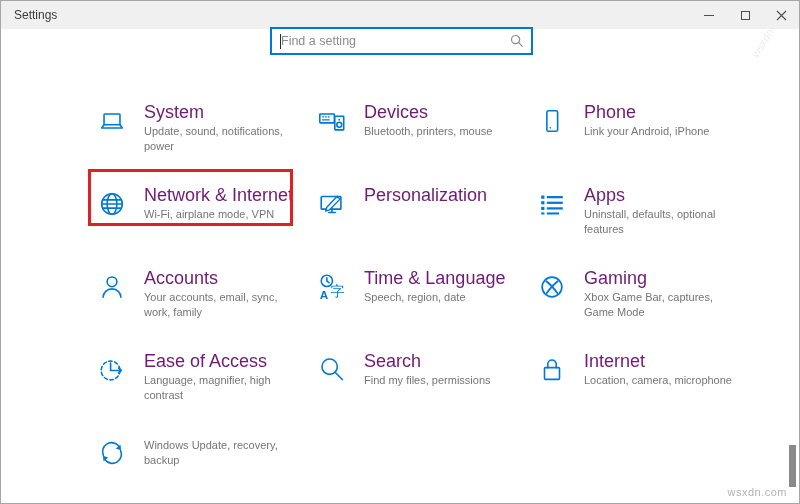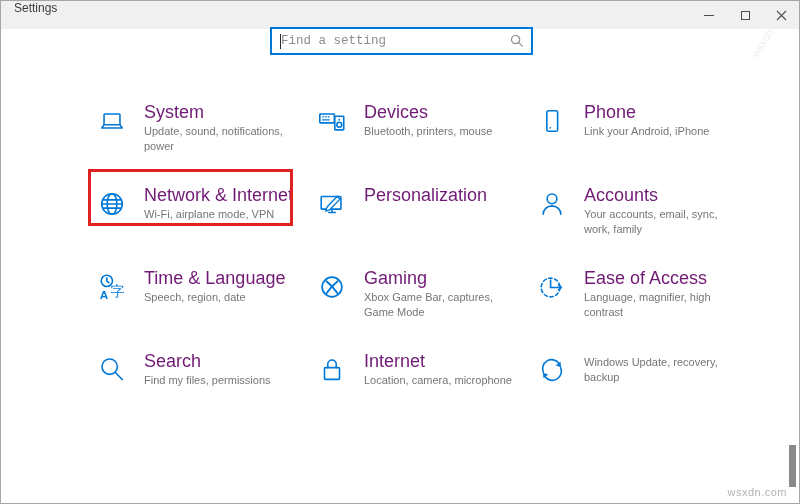--- a/index.html
+++ b/index.html
@@ -3,32 +3,32 @@
 <meta charset="utf-8">
 <style>
   * { margin:0; padding:0; box-sizing:border-box; }
   html,body { width:800px; height:504px; overflow:hidden; }
   body { font-family:"Liberation Sans","DejaVu Sans",sans-serif; background:#fff; }
   .window { position:relative; width:800px; height:504px; background:#ffffff;
             border:1px solid #a6a6a6; overflow:hidden; }
 
   
   .titlebar { position:absolute; left:0; top:0; width:100%; height:28px;
-              background:#f0f0f0; display:flex; align-items:flex-start; }
+              background:#f0f0f0; display:flex; align-items:center; }
   .titlebar-title { font-size:12px; color:#3b3b3b; padding-left:13px; flex:1; }
   .win-controls { display:flex; height:100%; }
   .win-btn { width:36px; height:100%; display:flex; align-items:center; justify-content:center; cursor:default; }
   .min-line { width:10px; height:1px; background:#4d4d4d; }
   .max-box { width:9px; height:9px; border:1px solid #4d4d4d; background:transparent; }
 
   
   .search-wrap { position:absolute; left:269px; top:26px; width:263px; height:28px;
                  background:#fff; border:2px solid #0078d7; display:flex; align-items:center; z-index:5; }
   .search-input { flex:1; height:100%; border:none; outline:none; padding-left:9px;
-                  font-size:12.5px; color:#333; font-family:Liberation Mono, monospace; background:transparent; }
+                  font-size:12.5px; color:#333; font-family:Liberation Sans, sans-serif; background:transparent; }
   .search-input::placeholder { color:#8c8c8c; opacity:1; }
   .search-caret { position:absolute; left:8px; top:5px; width:1px; height:15px; background:#2b2b2b; }
   .search-glass { margin-right:7px; display:flex; }
 
   
   .grid { position:absolute; left:96px; top:102px; width:680px;
           display:grid; grid-template-columns:220px 220px 220px; grid-auto-rows:83px; }
   .tile { position:relative; display:flex; gap:17px; width:205px; cursor:pointer; }
   .tile-icon { width:30px; height:30px; flex:0 0 30px; margin-top:3px; }
   .tile-icon svg { width:30px; height:30px; display:block; }
@@ -151,20 +151,40 @@
               <path d="M12.5 25 h7 M16 21.5 V25"></path>
               <path d="M10.5 19.5 L21.5 7.8 l3 3 L13.5 22.2 l-4.2 1.3 z" fill="#fff" stroke-width="1.5"></path>
             </g>
           </svg>
         </span>
     <span class="tile-text">
       <div class="tile-title">Personalization</div>
     </span>
   </div>
 
+  <div class="tile">
+    <span class="tile-icon">
+          <svg viewBox="0 0 32 32">
+            <g fill="#0078d7">
+              <rect x="4.5" y="7" width="3.4" height="3.4"></rect>
+              <rect x="4.5" y="13" width="3.4" height="3.4"></rect>
+              <rect x="4.5" y="19" width="3.4" height="3.4"></rect>
+              <rect x="4.5" y="25" width="3.4" height="2.2"></rect>
+              <rect x="10.5" y="7.5" width="17" height="2.4"></rect>
+              <rect x="10.5" y="13.5" width="17" height="2.4"></rect>
+              <rect x="10.5" y="19.5" width="17" height="2.4"></rect>
+              <rect x="10.5" y="25" width="13" height="2.2"></rect>
+            </g>
+          </svg>
+        </span>
+    <span class="tile-text">
+      <div class="tile-title">Apps</div>
+      <div class="tile-sub">Uninstall, defaults, optional features</div>
+    </span>
+  </div>
 
   <div class="tile">
     <span class="tile-icon">
           <svg viewBox="0 0 32 32">
             <g fill="none" stroke="#0078d7" stroke-width="1.7" stroke-linecap="round" stroke-linejoin="round">
               <circle cx="16" cy="10.5" r="5.2"></circle>
               <path d="M6.5 27 a9.5 9 0 0 1 19 0"></path>
             </g>
           </svg>
         </span>

